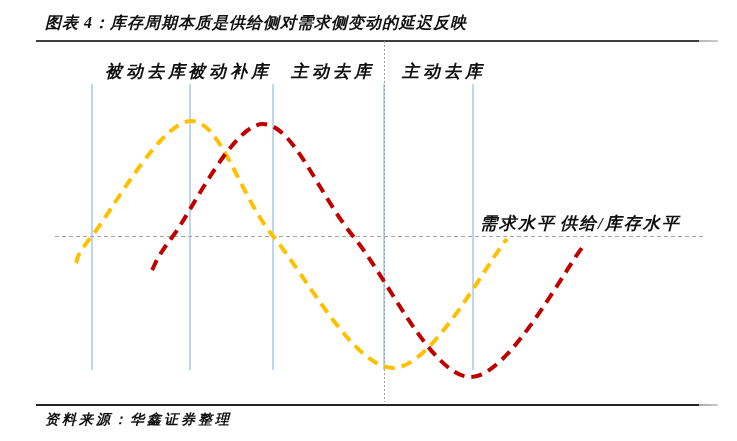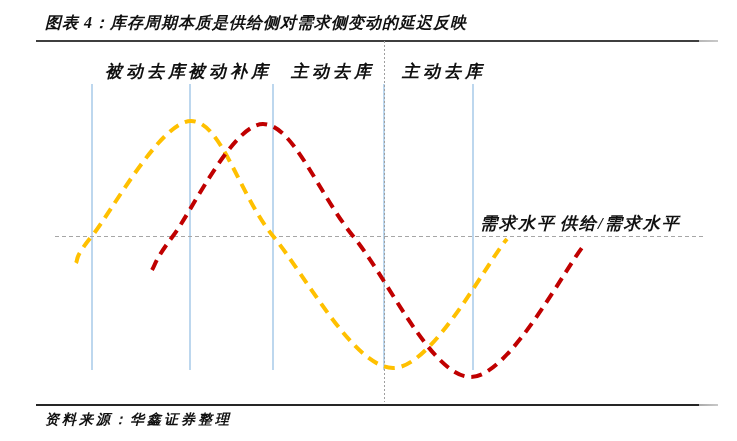--- a/index.html
+++ b/index.html
@@ -53,19 +53,19 @@
       <path d="M 152 270 C 155.5 264.3333333333333 154.5 260.3333333333333 173 236 C 191.5 211.66666666666666 233 124 263 124 C 293 124 318.5 193.83333333333334 353 236 C 387.5 278.1666666666667 431.3333333333333 375.6666666666667 470 377 C 508.6666666666667 378.3333333333333 565.8333333333334 266.1666666666667 585 244" fill="none" stroke="#C00000" stroke-width="4" stroke-dasharray="11 7"></path>
     </svg>
 
   <div class="phase-label pl0">被动去库</div>
   <div class="phase-label pl1">被动补库</div>
   <div class="phase-label pl2">主动去库</div>
   <div class="phase-label pl3">主动去库</div>
 
   <div class="legend">
     <span>需求水平</span>
-    <span>供给/需求水平</span>
+    <span>供给/库存水平</span>
   </div>
 
   <div class="divider bottom"></div>
   <div class="source-note">资料来源：华鑫证券整理</div>
 
 </div>
 
 </body></html>

